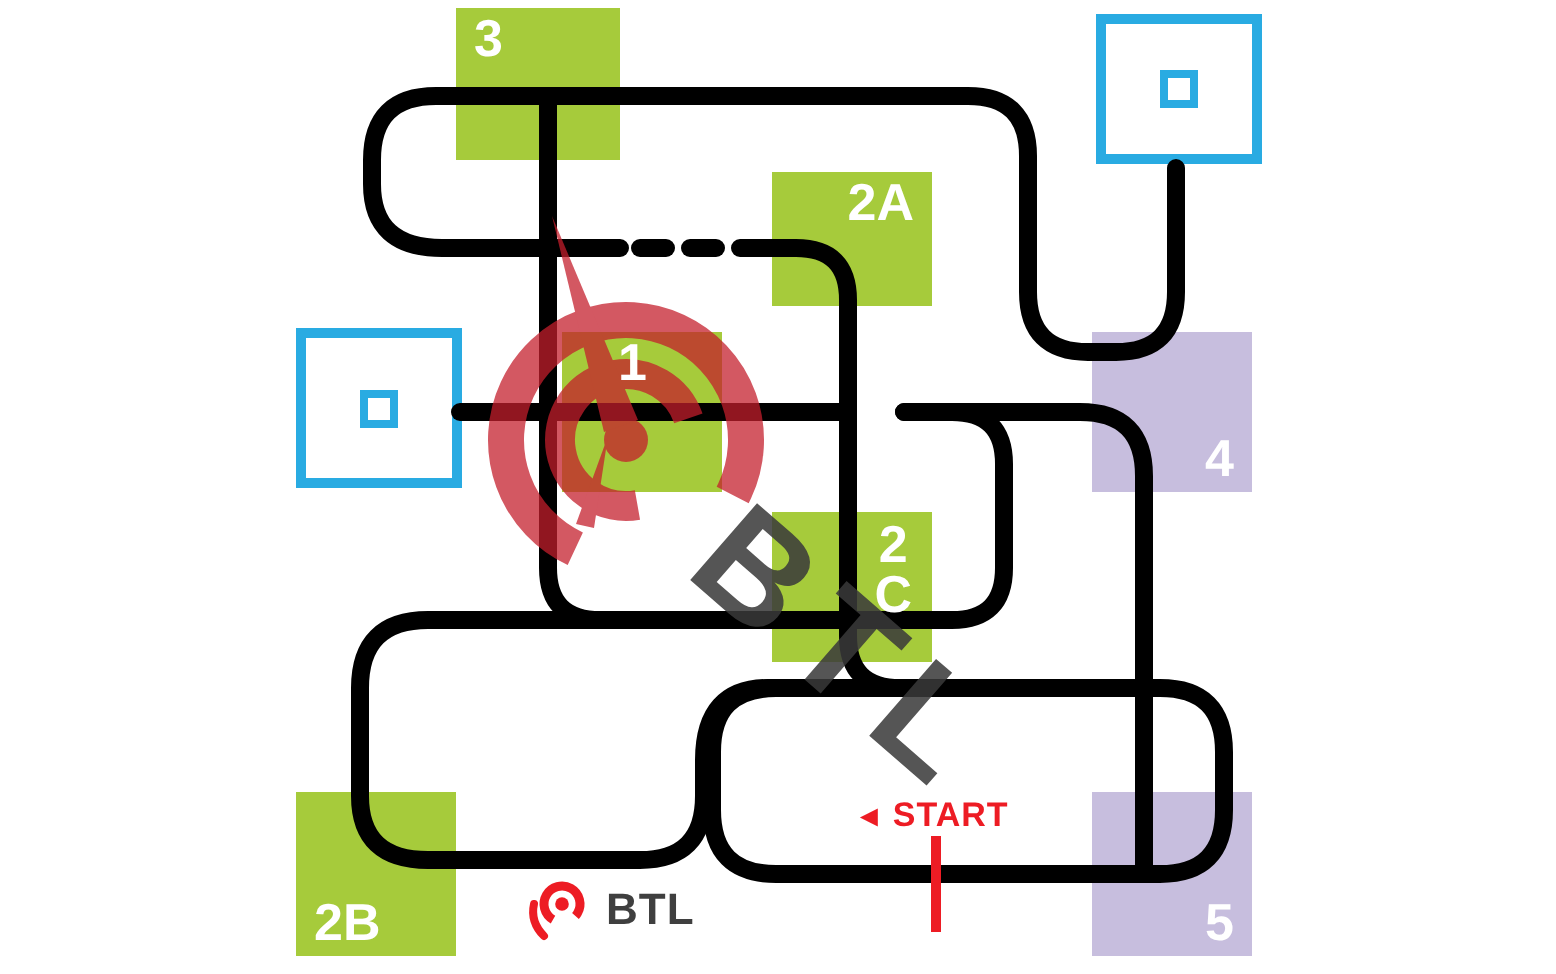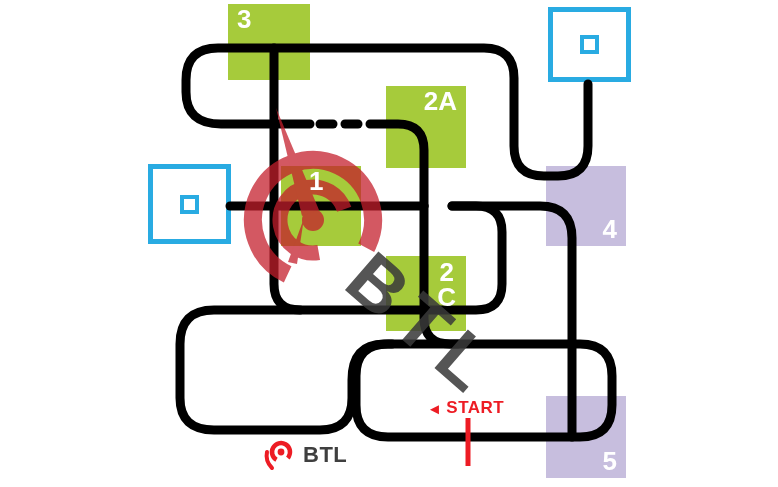--- a/index.html
+++ b/index.html
@@ -7,21 +7,21 @@
     --red:#ed1c24; --wm-red:#c41e2c; --wm-gray:#3a3a3a; --logo-text:#3f3f3f;
   }
   *{margin:0;padding:0;box-sizing:border-box;}
   body{background:#fff;font-family:"Liberation Sans",sans-serif;}
   .stage{position:relative;width:778px;height:487px;background:#fff;overflow:hidden;}
 
   .zone{position:absolute;}
   .zone.green{background:var(--green);}
   .zone.purple{background:var(--purple);}
   .z3 {left:228px;top:4px;width:82px;height:76px;}
-  .z2A{left:386px;top:86px;width:80px;height:82px;}
+  .z2A{left:386px;top:86px;width:80px;height:67px;}
   .z1 {left:281px;top:166px;width:80px;height:80px;}
   .z2C{left:386px;top:256px;width:80px;height:75px;}
   .z2B{left:148px;top:396px;width:80px;height:82px;}
   .z4 {left:546px;top:166px;width:80px;height:80px;}
   .z5 {left:546px;top:396px;width:80px;height:82px;}
 
   .zl{position:absolute;color:#fff;font-weight:bold;font-size:26px;line-height:0.95;z-index:6;white-space:pre-line;}
   .zl.tl{top:3px;left:9px;}
   .zl.tr{top:3px;right:9px;text-align:right;}
   .zl.tc{top:3px;left:28px;}
@@ -58,20 +58,23 @@
   </div>
   <div class="zone green z2A">
     <span class="zl tr">2A</span>
   </div>
   <div class="zone green z1">
     <span class="zl tc">1</span>
   </div>
   <div class="zone green z2C">
     <span class="zl rs">2
 C</span>
+  </div>
+  <div class="zone green z2B">
+    <span class="zl bl">2B</span>
   </div>
   <div class="zone purple z4">
     <span class="zl br">4</span>
   </div>
   <div class="zone purple z5">
     <span class="zl br">5</span>
   </div>
 
   <div class="checkpoint cpTR">
     <div class="cp-inner"></div>

